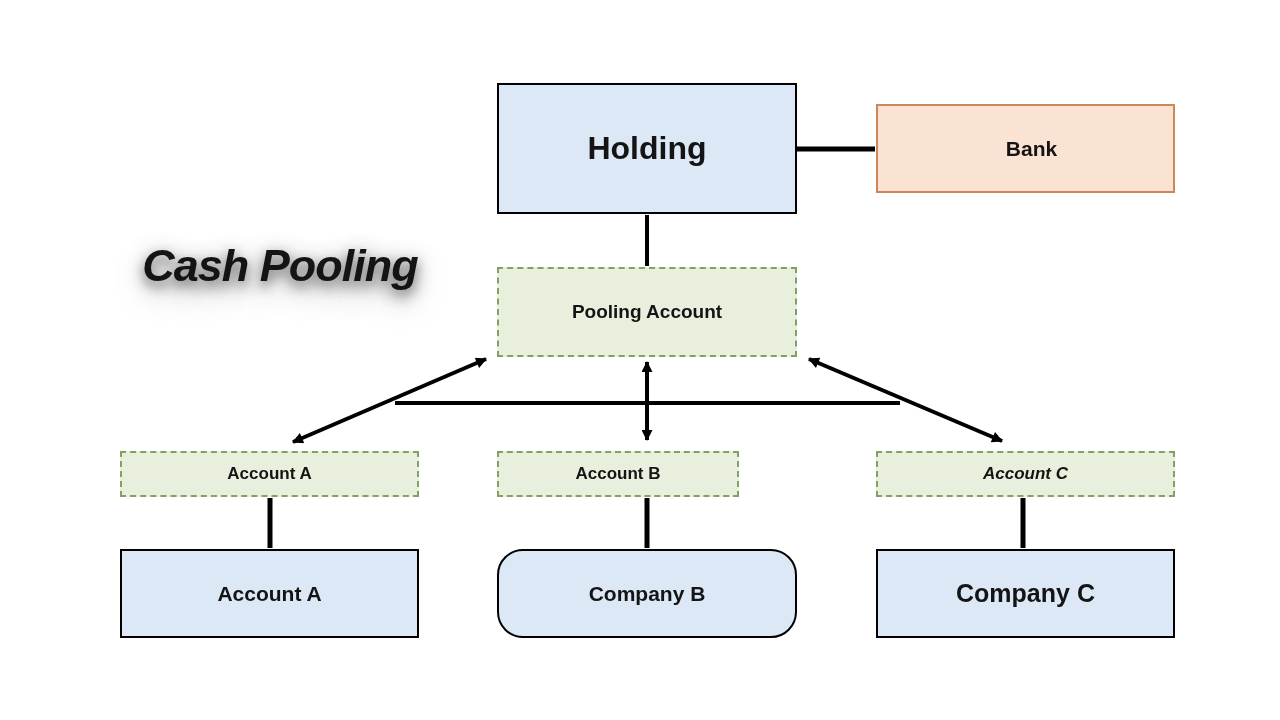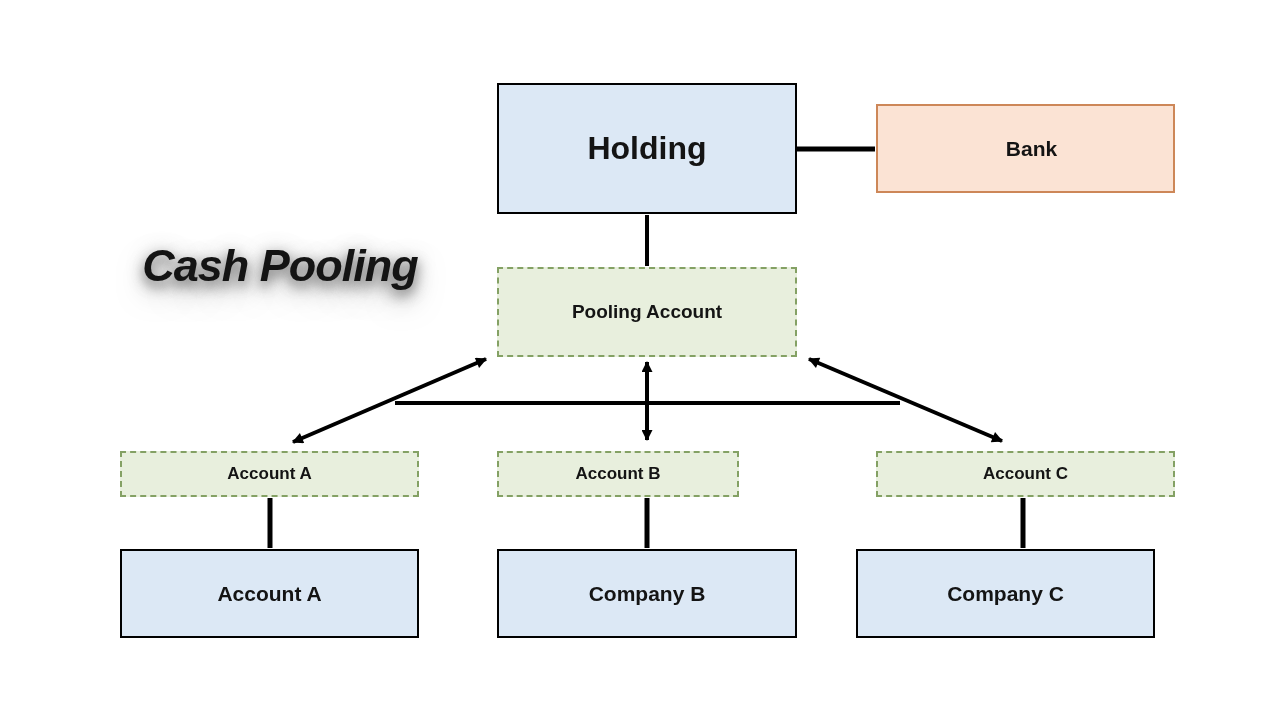--- a/index.html
+++ b/index.html
@@ -37,24 +37,24 @@
   .green {
     background: #e8efdd;
     border: 2px dashed #84a164;
   }
   
   #node-holding   { left: 497px; top:  83px; width: 300px; height: 131px; font-size: 32px; }
   #node-bank      { left: 876px; top: 104px; width: 299px; height:  89px; font-size: 21px; padding-left: 12px; }
   #node-master    { left: 497px; top: 267px; width: 300px; height:  90px; font-size: 19px; }
   #node-account-a { left: 120px; top: 451px; width: 299px; height:  46px; font-size: 17px; }
   #node-account-b { left: 497px; top: 451px; width: 242px; height:  46px; font-size: 17px; }
-  #node-account-c { left: 876px; top: 451px; width: 299px; height:  46px; font-size: 17px; }
+  #node-account-c { left: 876px; top: 451px; width: 299px; height:  46px; font-size: 17px; font-style: italic; }
   #node-company-a { left: 120px; top: 549px; width: 299px; height:  89px; font-size: 21px; }
-  #node-company-b { left: 497px; top: 549px; width: 300px; height:  89px; font-size: 21px; }
-  #node-company-c { left: 856px; top: 549px; width: 299px; height:  89px; font-size: 21px; }
+  #node-company-b { left: 497px; top: 549px; width: 300px; height:  89px; font-size: 21px; border-radius: 26px; }
+  #node-company-c { left: 876px; top: 549px; width: 299px; height:  89px; font-size: 25px; }
 
   .diagram-title {
     position: absolute;
     left: 90px;
     top: 198px;
     width: 380px;
     text-align: center;
     font-size: 45px;
     font-weight: bold;
     font-style: italic;

